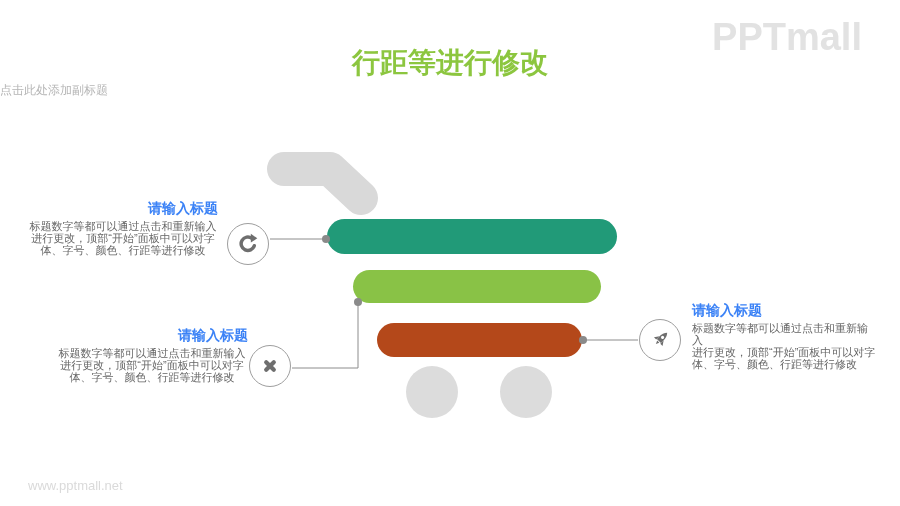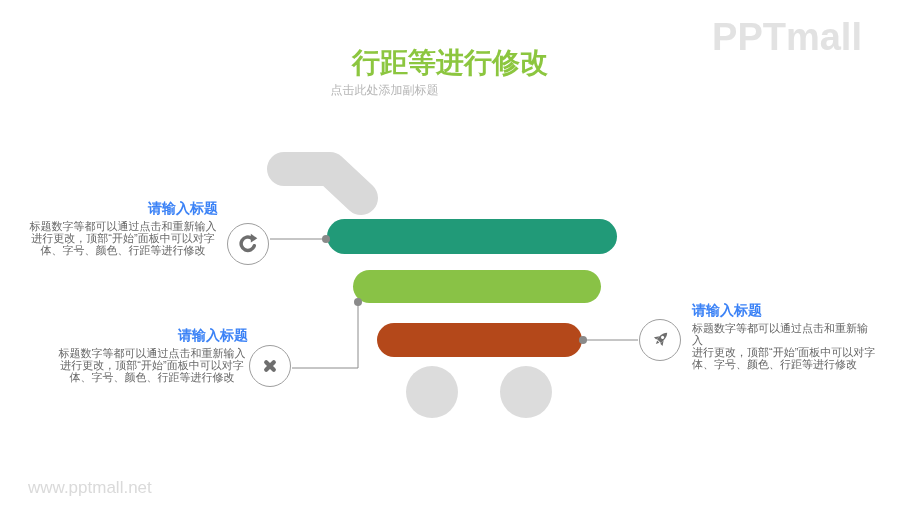--- a/index.html
+++ b/index.html
@@ -10,21 +10,21 @@
   .logo{
     position:absolute;top:16px;right:38px;
     font-size:38px;font-weight:800;letter-spacing:0px;color:#e2e2e2;
   }
   .title{
     position:absolute;top:44px;left:0;width:900px;margin:0;
     text-align:center;font-size:28px;font-weight:700;color:#8cc63f;
   }
   .subtitle{
     position:absolute;top:82px;left:0;width:769px;
-    text-align:center;font-size:12px;color:#b5b5b5;
+    text-align:left;font-size:12px;color:#b5b5b5;
   }
   .bar{position:absolute;}
   .bar1{left:327px;top:219px;width:290px;height:35px;border-radius:18px;}
   .bar2{left:353px;top:270px;width:248px;height:33px;border-radius:17px;}
   .bar3{left:377px;top:323px;width:205px;height:34px;border-radius:17px;}
   .wheel{position:absolute;width:52px;height:52px;border-radius:50%;}
   .wheel1{left:406px;top:366px;}
   .wheel2{left:500px;top:366px;}
   .handle-svg{position:absolute;left:266px;top:149px;}
   .connector-svg{position:absolute;left:0;top:0;pointer-events:none;}
@@ -44,21 +44,21 @@
     font-size:14px;font-weight:700;color:#3b82f6;line-height:16px;margin-bottom:4px;
   }
   .block1 .block-heading,.block2 .block-heading{text-align:right;}
   .block3 .block-heading{text-align:left;}
   .block-body{
     font-size:11px;color:#666;line-height:12px;white-space:pre-line;
   }
   .block1 .block-body,.block2 .block-body{text-align:center;}
   .block3 .block-body{text-align:left;}
   .watermark{
-    position:absolute;left:28px;top:478px;font-size:17px;color:#dadada;
+    position:absolute;left:28px;top:478px;font-size:13px;color:#dadada;
   }
 </style>
 </head>
 <body>
 
 <div class="canvas">
 
   <div class="logo">PPTmall</div>
 
   <h1 class="title" style="color: rgb(140, 198, 63);">行距等进行修改</h1>

